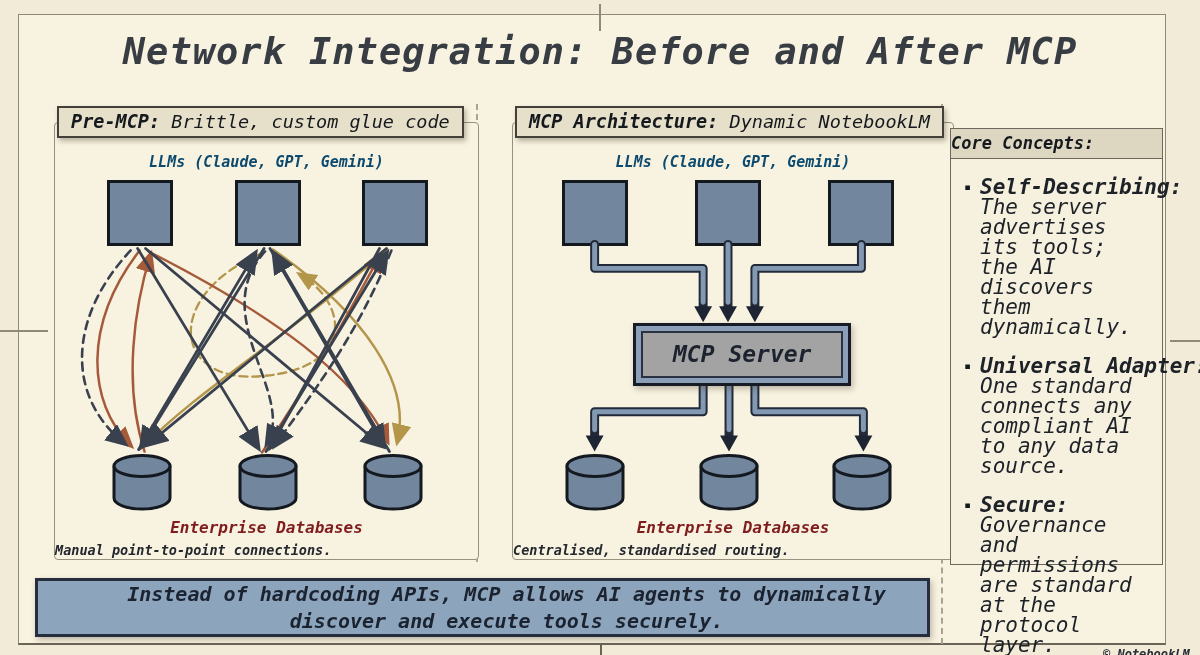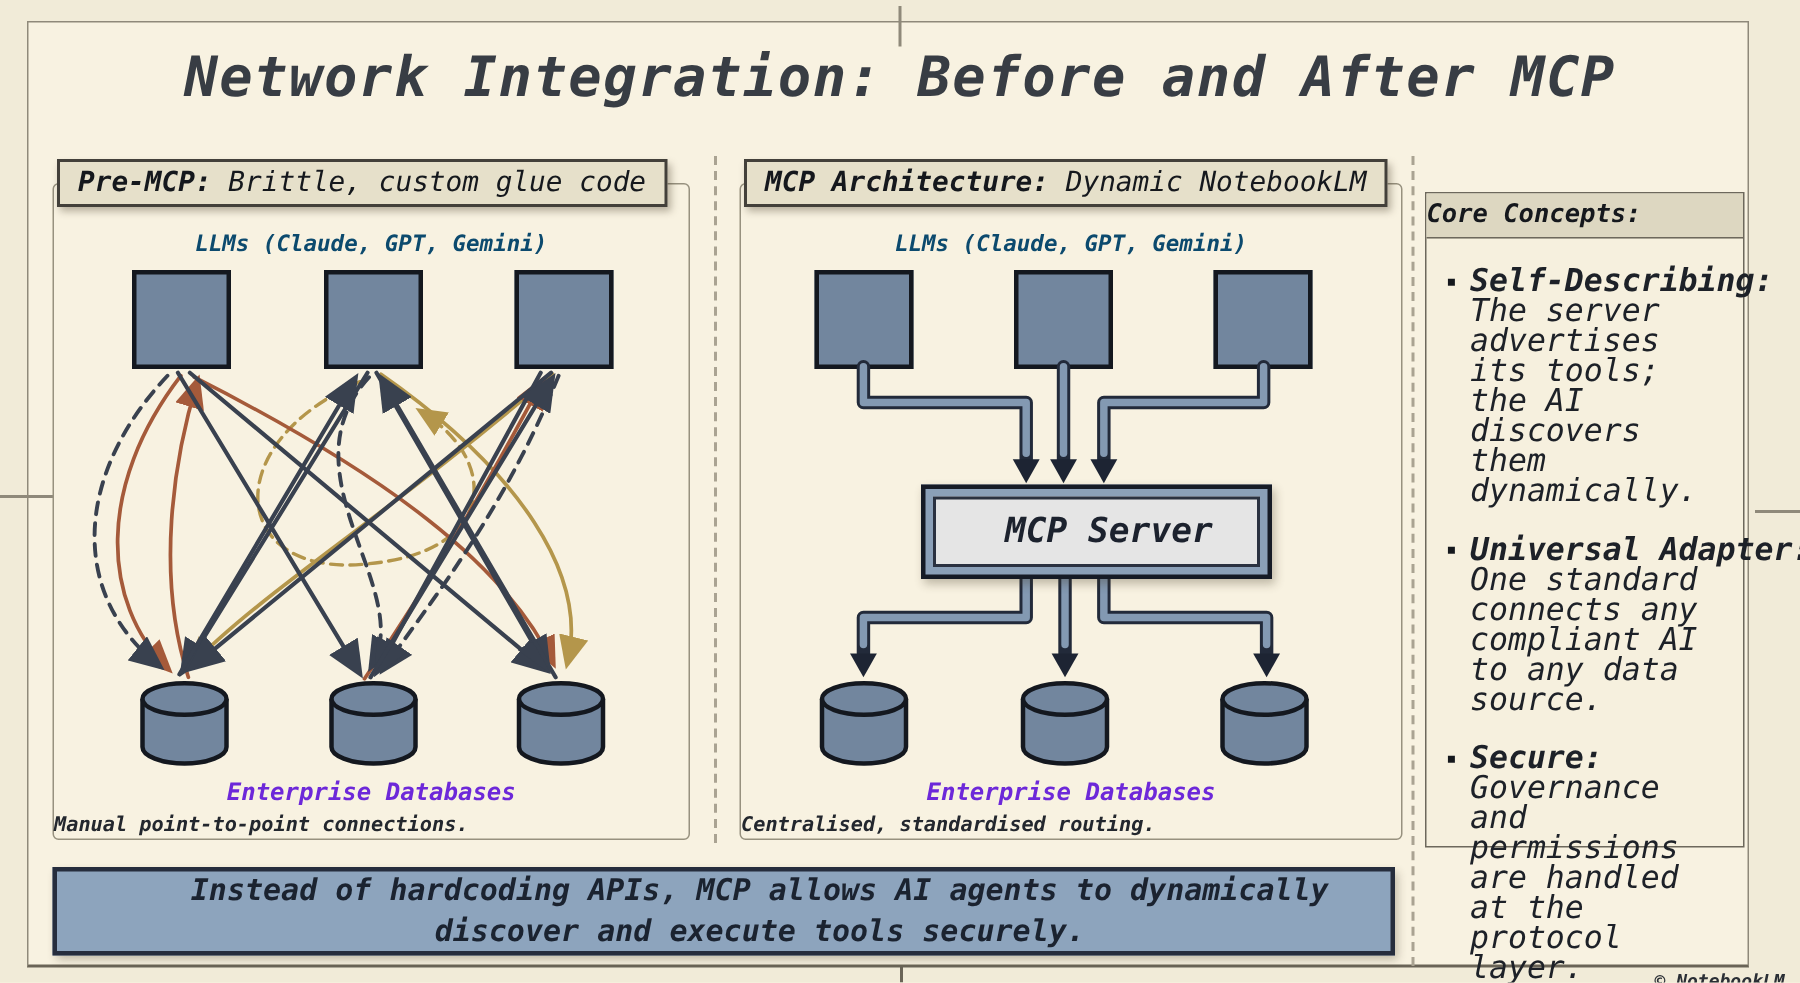--- a/index.html
+++ b/index.html
@@ -36,20 +36,21 @@
   .divider { position:absolute; border-left:2px dashed #aaa392; width:0; }
   .div-1 { left:476px; top:104px; height:458px; }
   .div-2 { left:941px; top:104px; height:540px; }
 
   
   .panel {
     position:absolute;
     border:1.5px solid #97917f;
     border-radius:4px;
     background:#f8f2e1;
+    margin-left:19px;
   }
   .panel-left   { left:35px;  top:122px; width:425px; height:438px; }
   .panel-middle { left:493px; top:122px; width:442px; height:438px; }
 
   .panel-header {
     position:absolute; top:-17px; left:2px;
     background:#e6e0ca;
     border:2px solid #43403a;
     padding:3px 12px 4px 12px;
     font-size:18.5px; color:#15181d;
@@ -71,41 +72,41 @@
 
   .llm-box {
     width:66px; height:66px;
     background:#72869e;
     border:3px solid #14181f;
   }
   .cyl { width:60px; height:58px; }
 
   .db-label {
     position:absolute; top:395px; left:0; width:100%;
-    text-align:center; font-size:16px; font-weight:600; color:#6d28d9;
+    text-align:center; font-size:16px; font-weight:600; color:#7f1d1d;
   }
   .panel-caption {
     position:absolute; top:419px; left:0; width:100%;
     text-align:left; font-size:13.5px; font-weight:bold; color:#23272e;
   }
 
   .wires { position:absolute; left:0; top:121px; width:100%; height:215px; overflow:visible; }
 
   
   .server-outer {
     position:absolute; left:120px; top:200px;
     border:3px solid #161b26;
     background:#8ba0b8;
     padding:5px;
     box-shadow:2px 3px 6px rgba(60,50,30,.3);
   }
   .server-inner {
     border:2px solid #2a3140;
-    background:#e5e5e5;
-    padding:8px 30px 9px 46px;
+    background:#a3a3a3;
+    padding:8px 30px 9px 30px;
     font-size:23px; font-weight:bold; color:#1c222e;
     white-space:nowrap;
   }
 
   
   .panel-right {
     position:absolute; left:950px; top:128px; width:213px; height:437px;
     border:1.5px solid #6d685c;
     background:#f6f0de;
   }
@@ -120,21 +121,21 @@
   .cc-bullet { width:16px; font-size:12px; padding-top:3px; color:#15181d; }
   .cc-text { width:172px; font-size:21px; line-height:20px; color:#1d2128; }
   .cc-term { font-weight:bold; white-space:nowrap; }
   .cc-desc { width:168px; }
 
   
   .banner {
     position:absolute; left:35px; top:578px; width:895px; height:59px;
     background:#8da4bd;
     border:3px solid #262d3d;
-    display:flex; flex-direction:column; justify-content:flex-end;
+    display:flex; flex-direction:column; justify-content:center;
     text-align:center;
     font-size:20px; font-weight:600; color:#1b2330;
     line-height:27px;
     box-shadow:2px 3px 6px rgba(60,50,30,.3);
     padding-left:48px;
   }
 
   .watermark {
     position:absolute; left:1103px; top:647px;
     font-size:12px; font-weight:bold; color:#2a2e35;
@@ -301,21 +302,21 @@
         <div class="cc-bullet">▪</div>
         <div class="cc-text">
           <div class="cc-term">Universal Adapter:</div>
           <div class="cc-desc">One standard connects any compliant AI to any data source.</div>
         </div>
       </div>
       <div class="cc-item">
         <div class="cc-bullet">▪</div>
         <div class="cc-text">
           <div class="cc-term">Secure:</div>
-          <div class="cc-desc">Governance and permissions are handled at the protocol layer.</div>
+          <div class="cc-desc">Governance and permissions are standard at the protocol layer.</div>
         </div>
       </div>
     </div>
   </div>
 
   <div class="banner">
     <div>Instead of hardcoding APIs, MCP allows AI agents to dynamically</div>
     <div>discover and execute tools securely.</div>
   </div>
 

